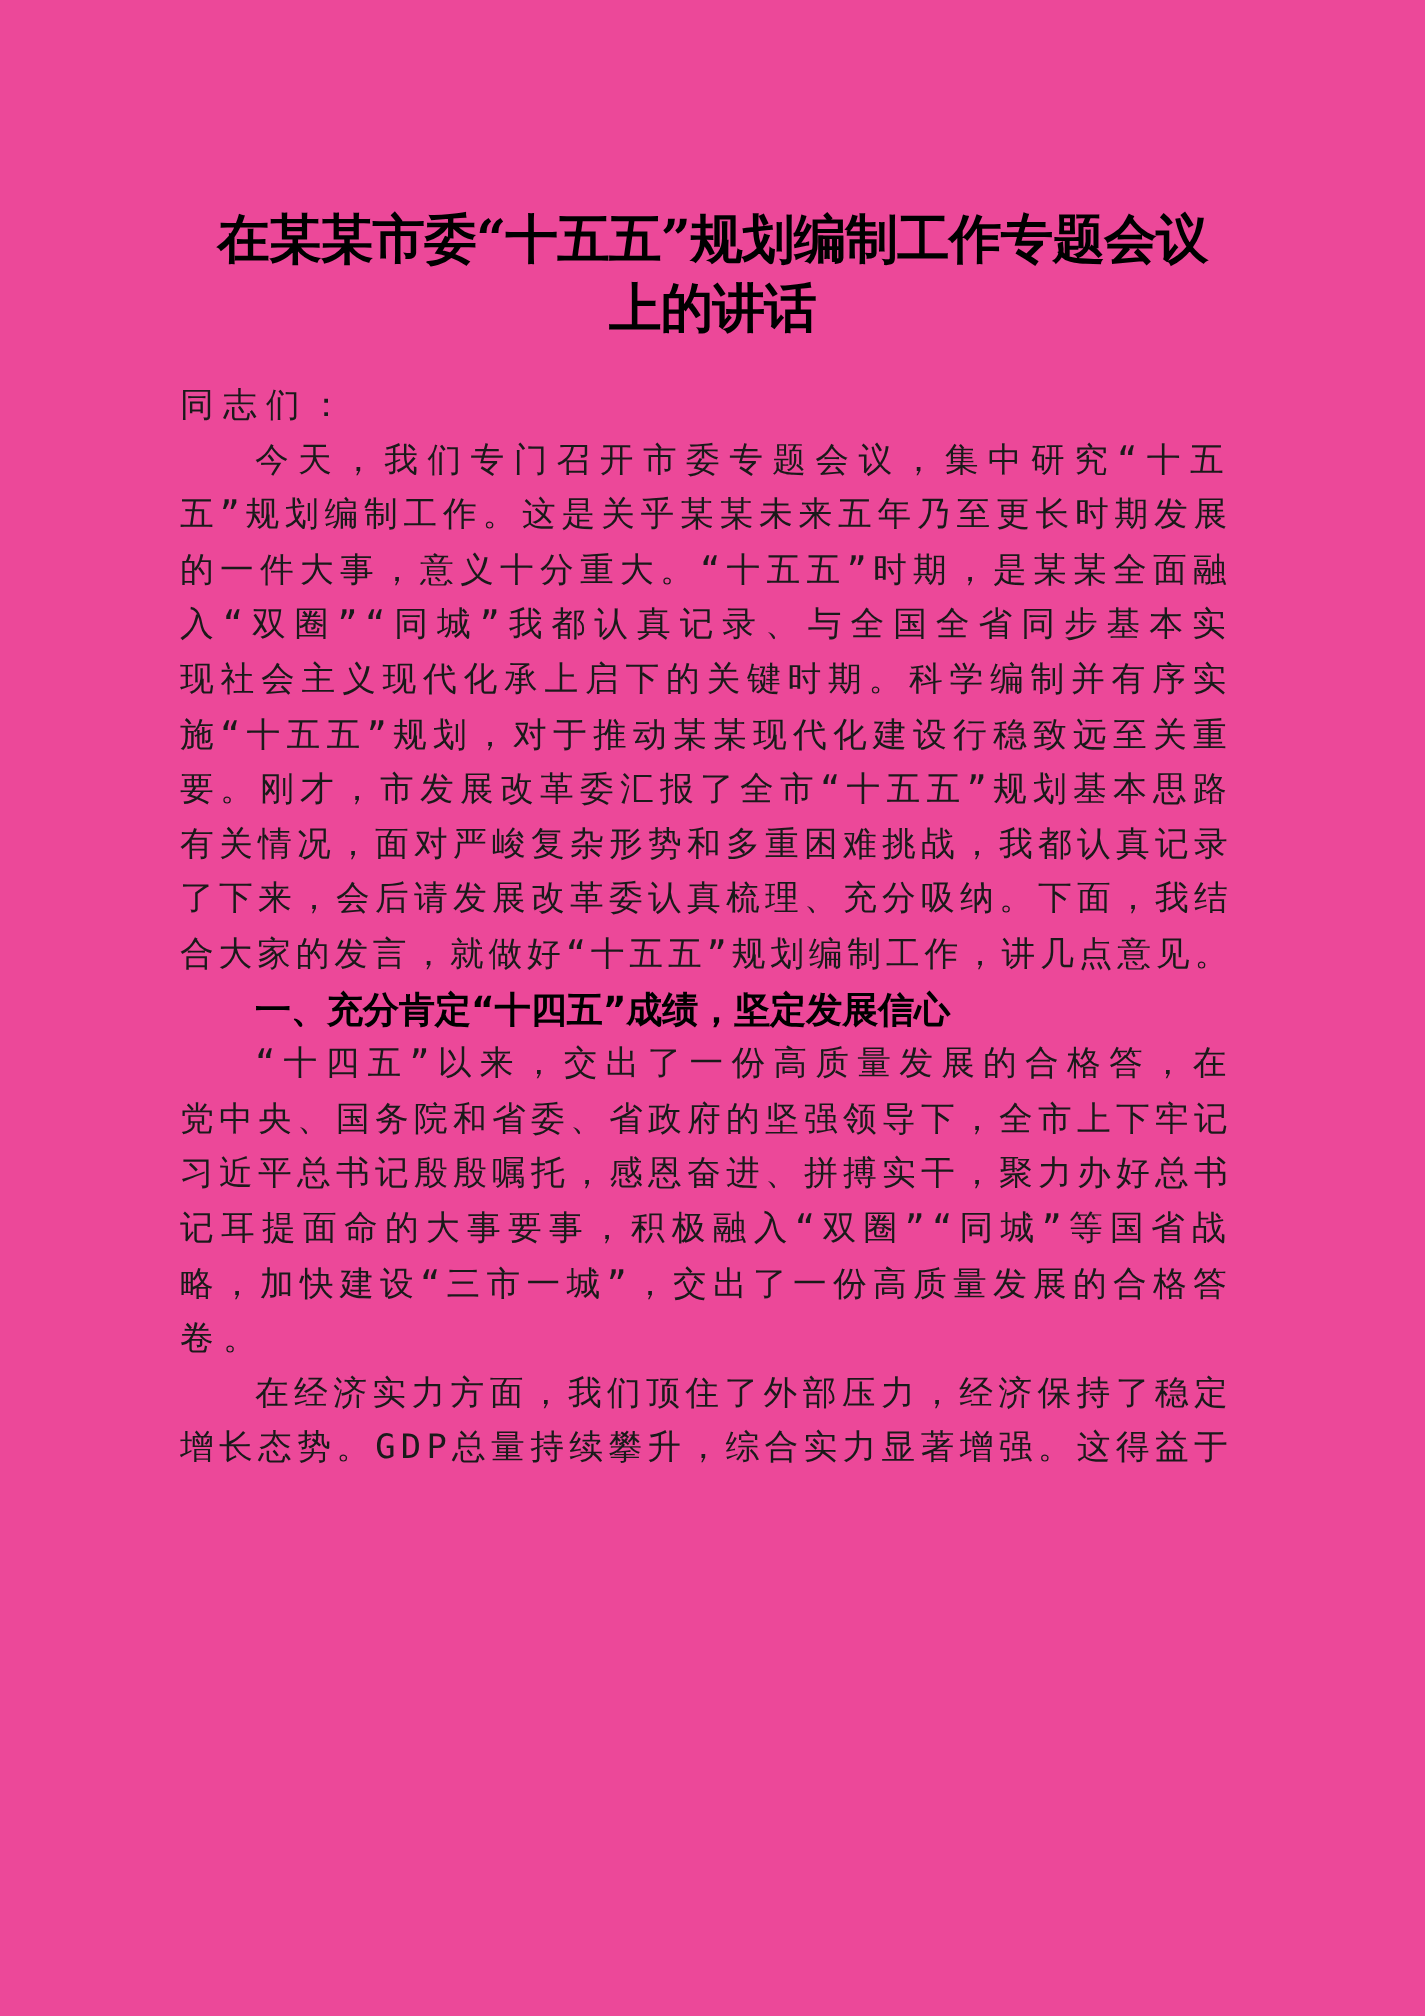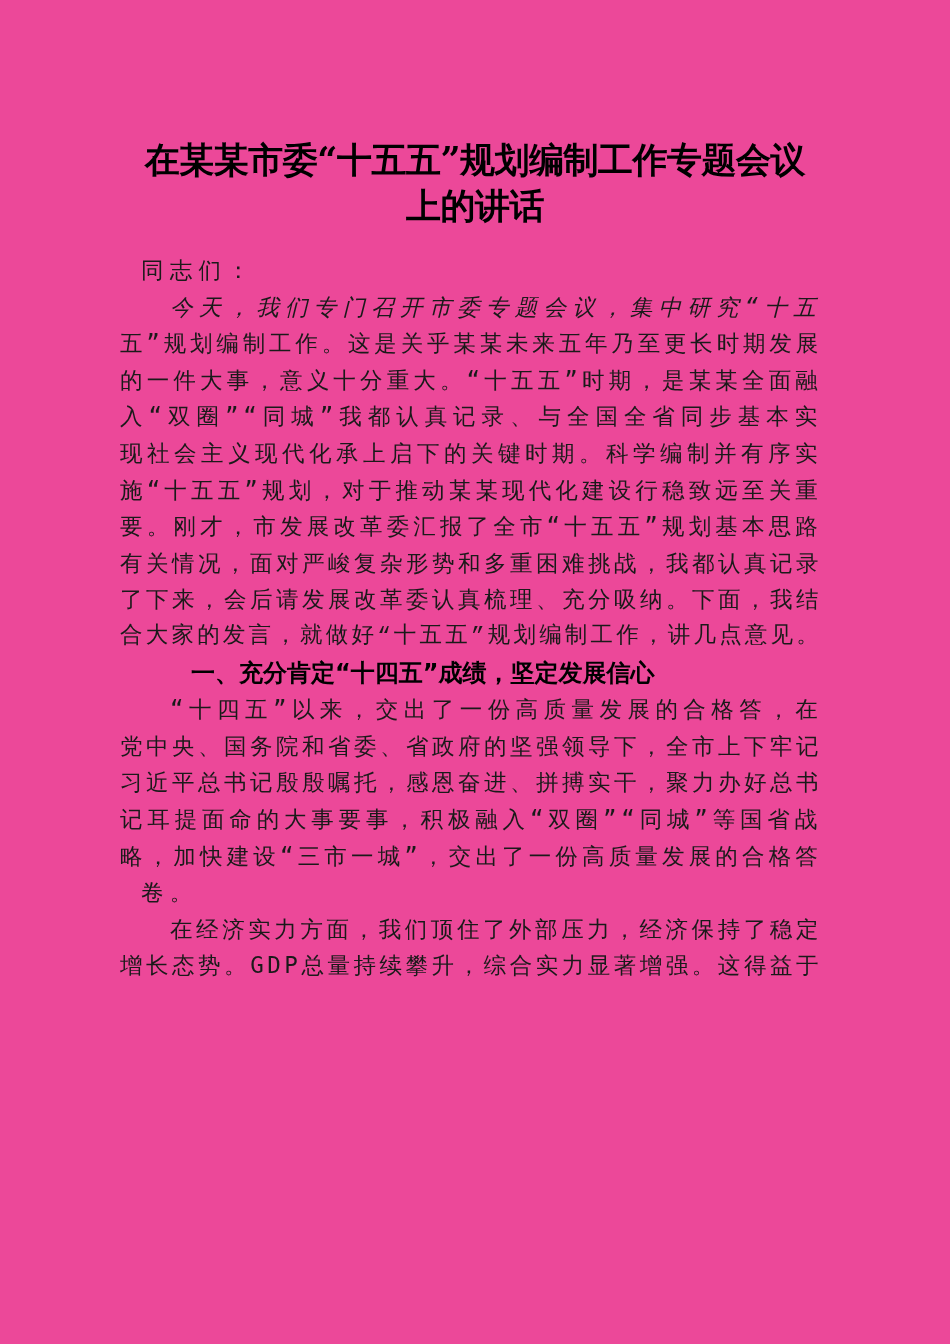--- a/index.html
+++ b/index.html
@@ -65,48 +65,47 @@
     }
     .line {
       display: block;
       white-space: nowrap;
       text-align: justify;
       text-align-last: justify;
       height: 36.6px;
     }
     .line.last {
       text-align-last: left;
-      margin-left: 21px;
     }
     .line.ind {
       padding-left: 50px;
     }
   </style>
 </head>
 <body>
 
 <div class="page">
 
   <div class="title l1">在某某市委“十五五”规划编制工作专题会议</div>
   <div class="title l2">上的讲话</div>
 
   <div class="body">
     <span class="line last">同志们：</span>
 
     <div>
-      <span class="line ind" style="letter-spacing: 6.23709px; display: block; font-style: italic;">今天，我们专门召开市委专题会议，集中研究“十五</span>
+      <span class="line ind" style="letter-spacing: 6.23709px; display: block;">今天，我们专门召开市委专题会议，集中研究“十五</span>
       <span class="line" style="letter-spacing: 3.8316px; display: block;">五”规划编制工作。这是关乎某某未来五年乃至更长时期发展</span>
       <span class="line" style="letter-spacing: 4.16319px; display: block;">的一件大事，意义十分重大。“十五五”时期，是某某全面融</span>
       <span class="line" style="letter-spacing: 4.82639px; display: block;">入“双圈”“同城”我都认真记录、与全国全省同步基本实</span>
       <span class="line" style="letter-spacing: 4.5px; display: block;">现社会主义现代化承上启下的关键时期。科学编制并有序实</span>
       <span class="line" style="letter-spacing: 4.16319px; display: block;">施“十五五”规划，对于推动某某现代化建设行稳致远至关重</span>
       <span class="line" style="letter-spacing: 4.16319px; display: block;">要。刚才，市发展改革委汇报了全市“十五五”规划基本思路</span>
       <span class="line" style="letter-spacing: 3.5px; display: block;">有关情况，面对严峻复杂形势和多重困难挑战，我都认真记录</span>
       <span class="line" style="letter-spacing: 3.5px; display: block;">了下来，会后请发展改革委认真梳理、充分吸纳。下面，我结</span>
-      <span class="line" style="letter-spacing: 3.21094px; display: block; font-family: Liberation Mono, monospace;">合大家的发言，就做好“十五五”规划编制工作，讲几点意见。</span>
+      <span class="line" style="letter-spacing: 3.21094px; display: block;">合大家的发言，就做好“十五五”规划编制工作，讲几点意见。</span>
     </div>
 
     <p class="heading line last">一、充分肯定“十四五”成绩，坚定发展信心</p>
 
     <div>
       <span class="line ind" style="letter-spacing: 4.29625px; display: block;">“十四五”以来，交出了一份高质量发展的合格答，在</span>
       <span class="line" style="letter-spacing: 3.5px; display: block;">党中央、国务院和省委、省政府的坚强领导下，全市上下牢记</span>
       <span class="line" style="letter-spacing: 3.5px; display: block;">习近平总书记殷殷嘱托，感恩奋进、拼搏实干，聚力办好总书</span>
       <span class="line" style="letter-spacing: 4.82639px; display: block;">记耳提面命的大事要事，积极融入“双圈”“同城”等国省战</span>
       <span class="line" style="letter-spacing: 4.16319px; display: block;">略，加快建设“三市一城”，交出了一份高质量发展的合格答</span>

